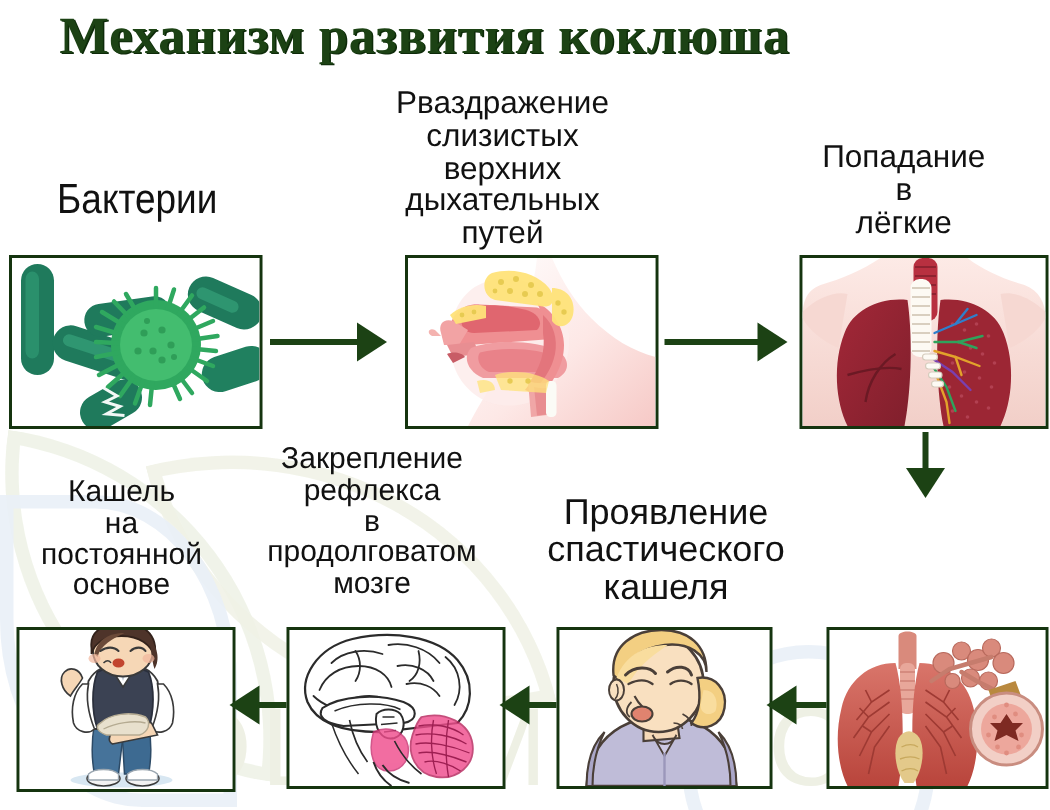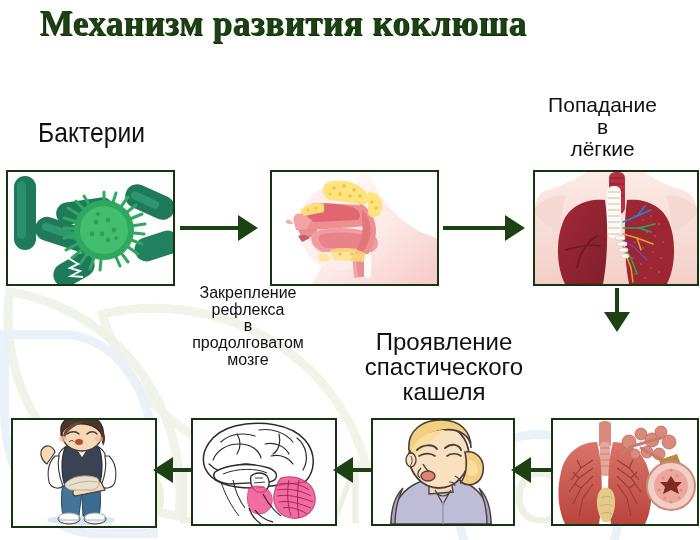--- a/index.html
+++ b/index.html
@@ -80,21 +80,21 @@
     left: 4px; top: 118px; width: 175px;
     font-size: 28px;
     font-family: "Liberation Sans Narrow", "Liberation Sans", sans-serif;
     transform: scaleX(.88);
     transform-origin: center;
   }
   .cap-mucosa  { left: 235px; top: 58px;  width: 200px; font-size: 21px; }
   .cap-lungs   { left: 510px; top: 94px;  width: 185px; font-size: 21px; text-align: center; }
   .cap-spasm   { left: 540px; top: 334px; width: 158px; font-size: 17px; }
   .cap-cough   { left: 358px; top: 330px; width: 172px; font-size: 24px; }
-  .cap-reflex  { left: 158px; top: 285px; width: 180px; font-size: 16px; }
+  .cap-reflex  { left: 158px; top: 296px; width: 180px; font-size: 20px; }
   .cap-chronic { left: 2px;   top: 318px; width: 158px; font-size: 20px; }
 
   
   .frame {
     position: absolute;
     border: 2px solid #15340f;
     background: #ffffff;
     overflow: hidden;
     z-index: 2;
   }
@@ -136,31 +136,40 @@
     <div class="wm-leaf a"></div>
     <div class="wm-leaf b"></div>
     <div class="wm-arc c"></div>
     <div class="wm-arc d"></div>
     <div class="wm-text">POLISMED.COM</div>
   </div>
 
   <div class="title">Механизм развития коклюша</div>
 
   <div class="caption cap-bacteria">Бактерии</div>
+  <div class="caption cap-mucosa">Рваздражение
+слизистых
+верхних
+дыхательных
+путей</div>
   <div class="caption cap-lungs">Попадание
 в
 лёгкие</div>
   <div class="caption cap-cough">Проявление
 спастического
 кашеля</div>
   <div class="caption cap-reflex">Закрепление
 рефлекса
 в
 продолговатом
 мозге</div>
+  <div class="caption cap-chronic">Кашель
+на
+постоянной
+основе</div>
 
   <div class="frame" style="left:6px; top:170px; width:165px; height:112px;">
     <svg class="art" viewBox="0 0 165 112" preserveAspectRatio="none">
       <rect x="0" y="0" width="165" height="112" fill="#ffffff"></rect>
       <g>
         <rect x="6" y="4" width="22" height="74" rx="11" fill="#1f7a5c"></rect>
         <rect x="9" y="9" width="9" height="58" rx="5" fill="#2f9a74" opacity=".7"></rect>
         <rect x="26" y="52" width="70" height="24" rx="12" fill="#1f7a5c" transform="rotate(18 61 64)"></rect>
         <rect x="33" y="57" width="48" height="8" rx="4" fill="#3aa97f" opacity=".6" transform="rotate(18 57 61)"></rect>
         <rect x="48" y="28" width="58" height="22" rx="11" fill="#1f7a5c" transform="rotate(-8 77 39)"></rect>

